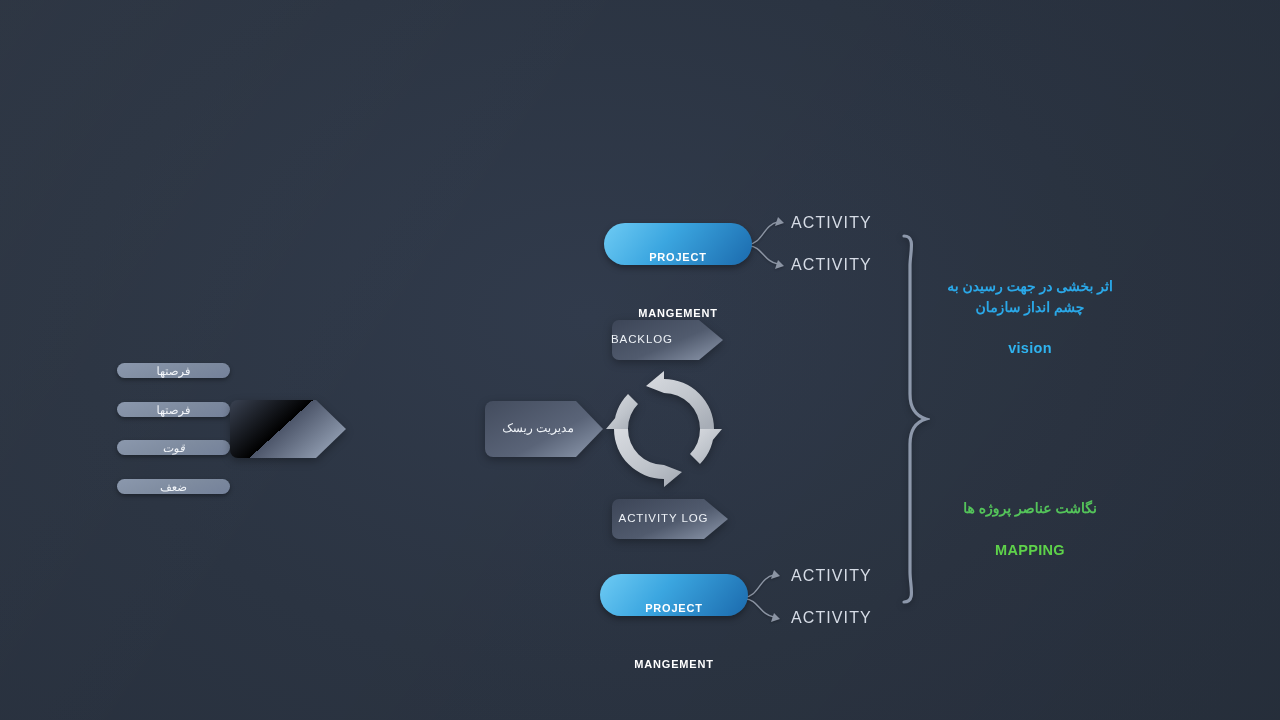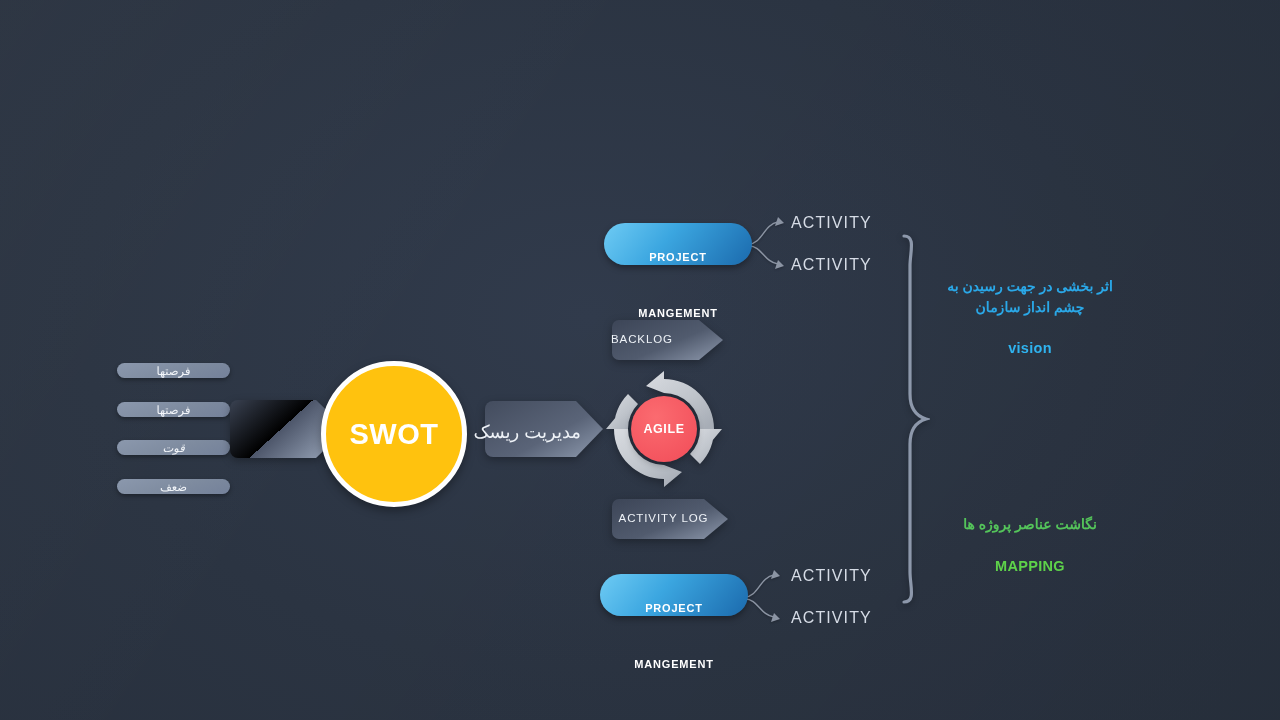--- a/index.html
+++ b/index.html
@@ -105,21 +105,21 @@
     filter: drop-shadow(0 3px 4px rgba(0,0,0,0.30));
   }
   .chev-label {
     position: absolute;
     color: #eef2f7;
     font-size: 11.5px;
     letter-spacing: .9px;
     white-space: nowrap;
     pointer-events: none;
   }
-  .chev-label.rtl { direction: rtl; letter-spacing: 0; font-size: 18px; }
+  .chev-label.rtl { direction: rtl; letter-spacing: 0; font-size: 12px; }
 
   
   .pm-pill {
     position: absolute;
     width: 148px;
     height: 42px;
     border-radius: 21px;
     background: linear-gradient(128deg, #6ecbf4 0%, #3ba6e0 42%, #1b6aad 100%);
     box-shadow: 0 3px 6px rgba(0,0,0,0.34);
     color: #ffffff;
@@ -169,21 +169,21 @@
   .caption .en {
     display: block;
     font-size: 14.5px;
     font-weight: bold;
     margin-top: 5px;
     letter-spacing: .3px;
   }
   #caption-vision { left: 930px; top: 258px; width: 200px; }
   #caption-vision .fa { color: #2aa8e8; }
   #caption-vision .en { color: #2fb3ef; }
-  #caption-mapping { left: 935px; top: 496px; width: 190px; }
+  #caption-mapping { left: 935px; top: 480px; width: 190px; }
   #caption-mapping .fa { color: #54c45a; }
   #caption-mapping .en { color: #5ed24a; }
 </style>
 </head>
 <body>
 
 <div id="stage">
 
   <div class="pill-swot" style="left:117px; top:363px;">
     <span>فرصتها</span>
@@ -203,23 +203,20 @@
       <linearGradient id="gFeed" x1="0" y1="0" x2="1" y2="0.55">
         <stop offset="0%" stop-color="#3a4252"></stop>
         <stop offset="55%" stop-color="#4d5costop"></stop>
         <stop offset="55%" stop-color="#4d566a"></stop>
         <stop offset="100%" stop-color="#8b97ab"></stop>
       </linearGradient>
     </defs>
     <path d="M10 2 H88 L118 31 L88 60 H10 A8 8 0 0 1 2 52 V10 A8 8 0 0 1 10 2 Z" fill="url(#gFeed)"></path>
   </svg>
 
-  <div id="swot-circle" class="circle-node">
-    <span>SWOT</span>
-  </div>
 
   <svg class="chev" style="left:484px; top:400px; width:120px; height:58px;" viewBox="0 0 120 58">
     <defs>
       <linearGradient id="gRisk" x1="0" y1="0.1" x2="1" y2="0.95">
         <stop offset="0%" stop-color="#454e60"></stop>
         <stop offset="58%" stop-color="#5a6478"></stop>
         <stop offset="100%" stop-color="#8d99ad"></stop>
       </linearGradient>
     </defs>
     <path d="M9 1 H92 L119 29 L92 57 H9 A8 8 0 0 1 1 49 V9 A8 8 0 0 1 9 1 Z" fill="url(#gRisk)"></path>
@@ -264,23 +261,20 @@
                M62 26 L62 4 L44 19 Z"></path>
       <path d="M112 62 A50 50 0 0 1 98 97 L88 87 A36 36 0 0 0 98 62 Z
                M98 62 L120 62 L105 80 Z"></path>
 
       <path d="M62 112 A50 50 0 0 1 12 62 L26 62 A36 36 0 0 0 62 98 Z
                M62 98 L62 120 L80 105 Z"></path>
       <path d="M12 62 A50 50 0 0 1 26 27 L36 37 A36 36 0 0 0 26 62 Z
                M26 62 L4 62 L19 44 Z"></path>
     </g>
   </svg>
-  <div id="agile-circle" class="circle-node">
-    <span>AGILE</span>
-  </div>
 
   <div class="pm-pill" style="left:604px; top:223px;">
     <span>
       <span>PROJECT</span>
       <span>MANGEMENT</span>
     </span>
   </div>
   <svg class="branch" style="left:748px; top:212px; width:46px; height:60px;" viewBox="0 0 46 60">
     <g fill="none" stroke="#8b94a3" stroke-width="1.5">
       <path d="M1 32 C14 32 16 12 30 10"></path>

